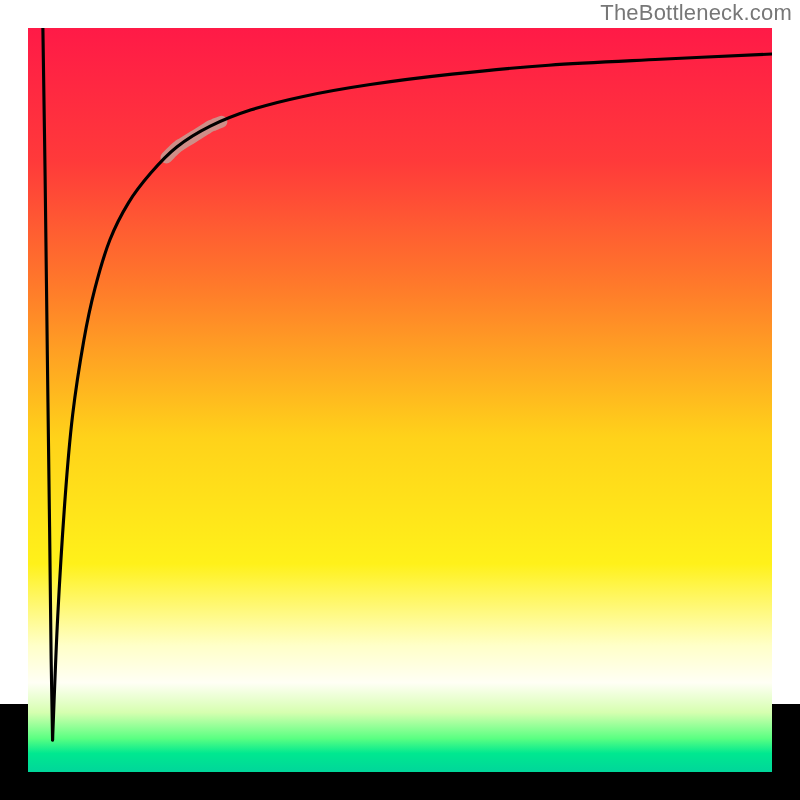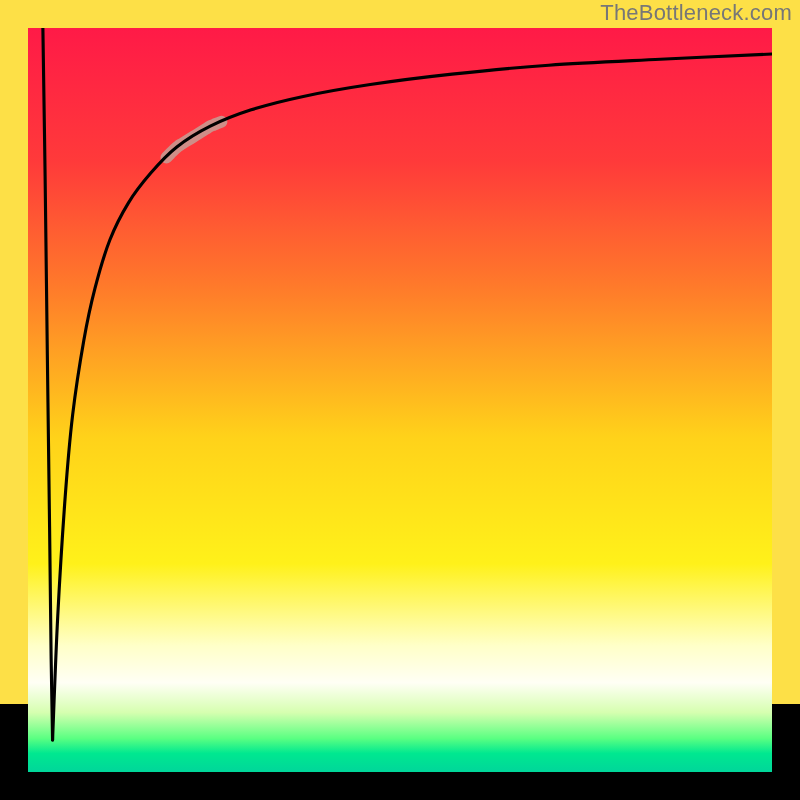--- a/index.html
+++ b/index.html
@@ -10,21 +10,21 @@
     background: #000;
     font-family: Arial, Helvetica, sans-serif;
     overflow: hidden;
   }
   .frame {
     position: absolute;
     top: 0;
     left: 0;
     width: 800px;
     height: 704px;
-    background: #fde047;
+    background: #ffffff;
   }
   .plot-area {
     position: absolute;
     overflow: hidden;
   }
   .gradient {
     position: absolute;
     left: 0;
     top: 0;
     width: 100%;

